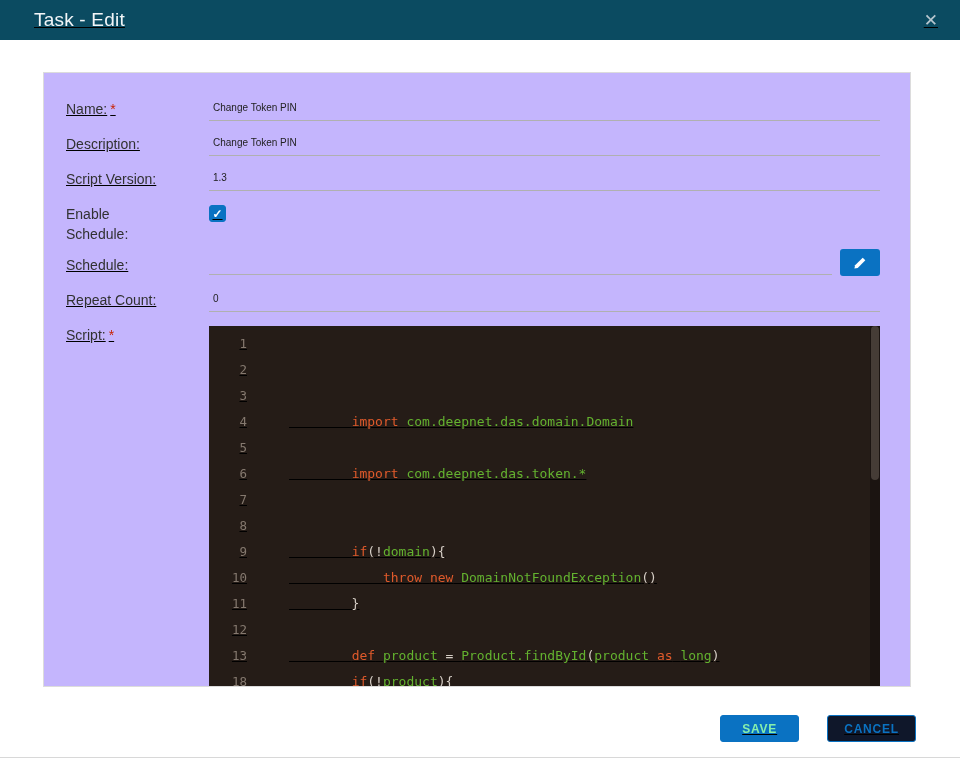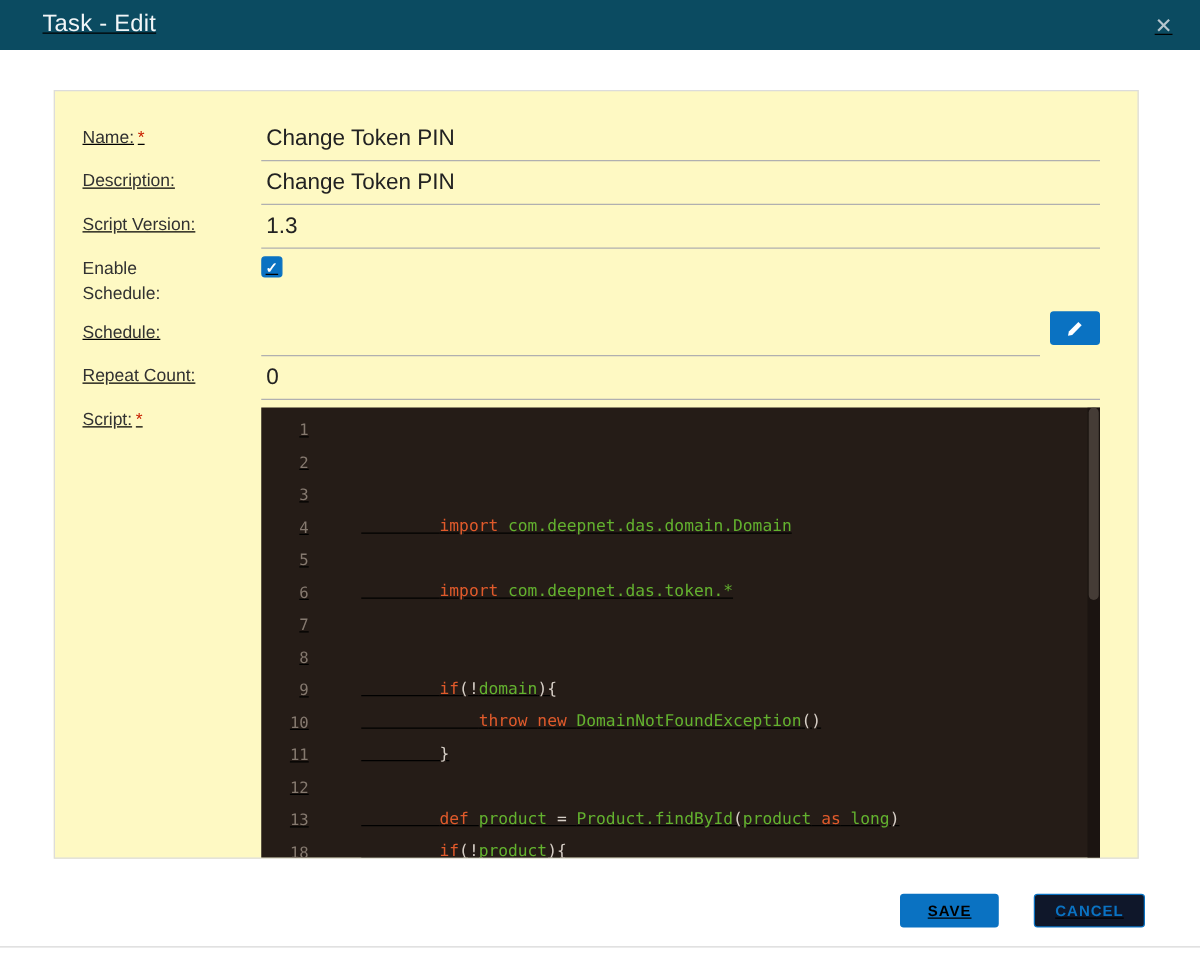--- a/index.html
+++ b/index.html
@@ -12,28 +12,28 @@
   html,body{background:#fff;}
   body{font-family:"Liberation Sans",sans-serif;}
   .screen{position:relative;width:960px;height:775px;background:#fff;overflow:hidden;text-decoration:underline;}
 
   
   .modal-header{height:40px;background:var(--header-bg);display:flex;align-items:center;padding:0 22px 0 34px;}
   .modal-title{color:var(--title);font-size:19px;font-weight:400;letter-spacing:.2px;flex:1;}
   .close-btn{color:var(--close);font-size:17px;cursor:pointer;line-height:1;background:none;border:none;font-family:inherit;}
 
   
-  .card{margin:32px 49px 0 43px;border:1px solid var(--card-border);padding:24px 30px 1px 22px;height:615px;overflow:hidden;background:#fef9c3;}
+  .card{margin:32px 49px 0 43px;border:1px solid var(--card-border);padding:24px 30px 1px 22px;height:615px;overflow:hidden;background:#c4b5fd;}
   .row{display:grid;grid-template-columns:143px 1fr;align-items:start;min-height:35px;}
   .row.tall{min-height:51px;}
   .lbl{font-size:14px;color:var(--label);padding-top:3px;line-height:1.4;}
   .lbl .req{color:var(--required);margin-left:3px;}
   .lbl.wrap span.txt{display:inline-block;max-width:72px;}
   .u-input{width:100%;border:none;border-bottom:1px solid var(--input-line);background:transparent;
-           font-family:"Liberation Sans",sans-serif;font-size:18px;color:var(--value);
+           font-family:"Liberation Sans",sans-serif;font-size:10px;color:var(--value);
            padding:3px 2px 7px 4px;outline:none;border-radius:0;}
   .field{position:relative;}
   .sched{display:flex;align-items:flex-start;gap:8px;}
   .sched .u-input{flex:1;}
   .icon-btn{width:40px;height:27px;border:none;border-radius:3px;background:var(--accent);display:flex;
             align-items:center;justify-content:center;cursor:pointer;margin-top:-4px;}
   .icon-btn svg{width:14px;height:14px;display:block;}
 
   
   .checkbox{width:17px;height:17px;border:1px solid var(--accent);border-radius:3px;display:flex;align-items:center;
@@ -50,21 +50,21 @@
   .tok-k{color:var(--kw);}
   .tok-i{color:var(--ident);text-align:center;}
   .tok-p{color:var(--plain);}
   .scrollbar{position:absolute;top:0;right:0;width:10px;height:100%;background:var(--scroll-track);}
   .scroll-thumb{position:absolute;top:0;left:1px;width:8px;height:42%;background:var(--scroll-thumb);border-radius:4px;}
 
   
   .modal-footer{display:flex;justify-content:flex-end;gap:28px;padding:0 44px 0 0;margin-top:28px;}
   .btn{height:27px;min-width:79px;border-radius:3px;font-size:12px;font-weight:bold;letter-spacing:.8px;
        padding:0 16px;cursor:pointer;font-family:"Liberation Sans",sans-serif;}
-  .btn-primary{background:var(--accent);border:1px solid var(--accent);color:#000000;}
+  .btn-primary{background:var(--accent);border:1px solid var(--accent);color:#86efac;}
   .btn-outline{background:#0f172a;border:1px solid var(--accent);color:var(--accent);}
   .bottom-edge{position:absolute;left:0;right:0;top:757px;border-top:1px solid var(--divider);}
 </style>
 </head>
 <body>
 
 <div class="screen">
 
   <div class="modal-header">
     <div class="modal-title">Task - Edit</div>

